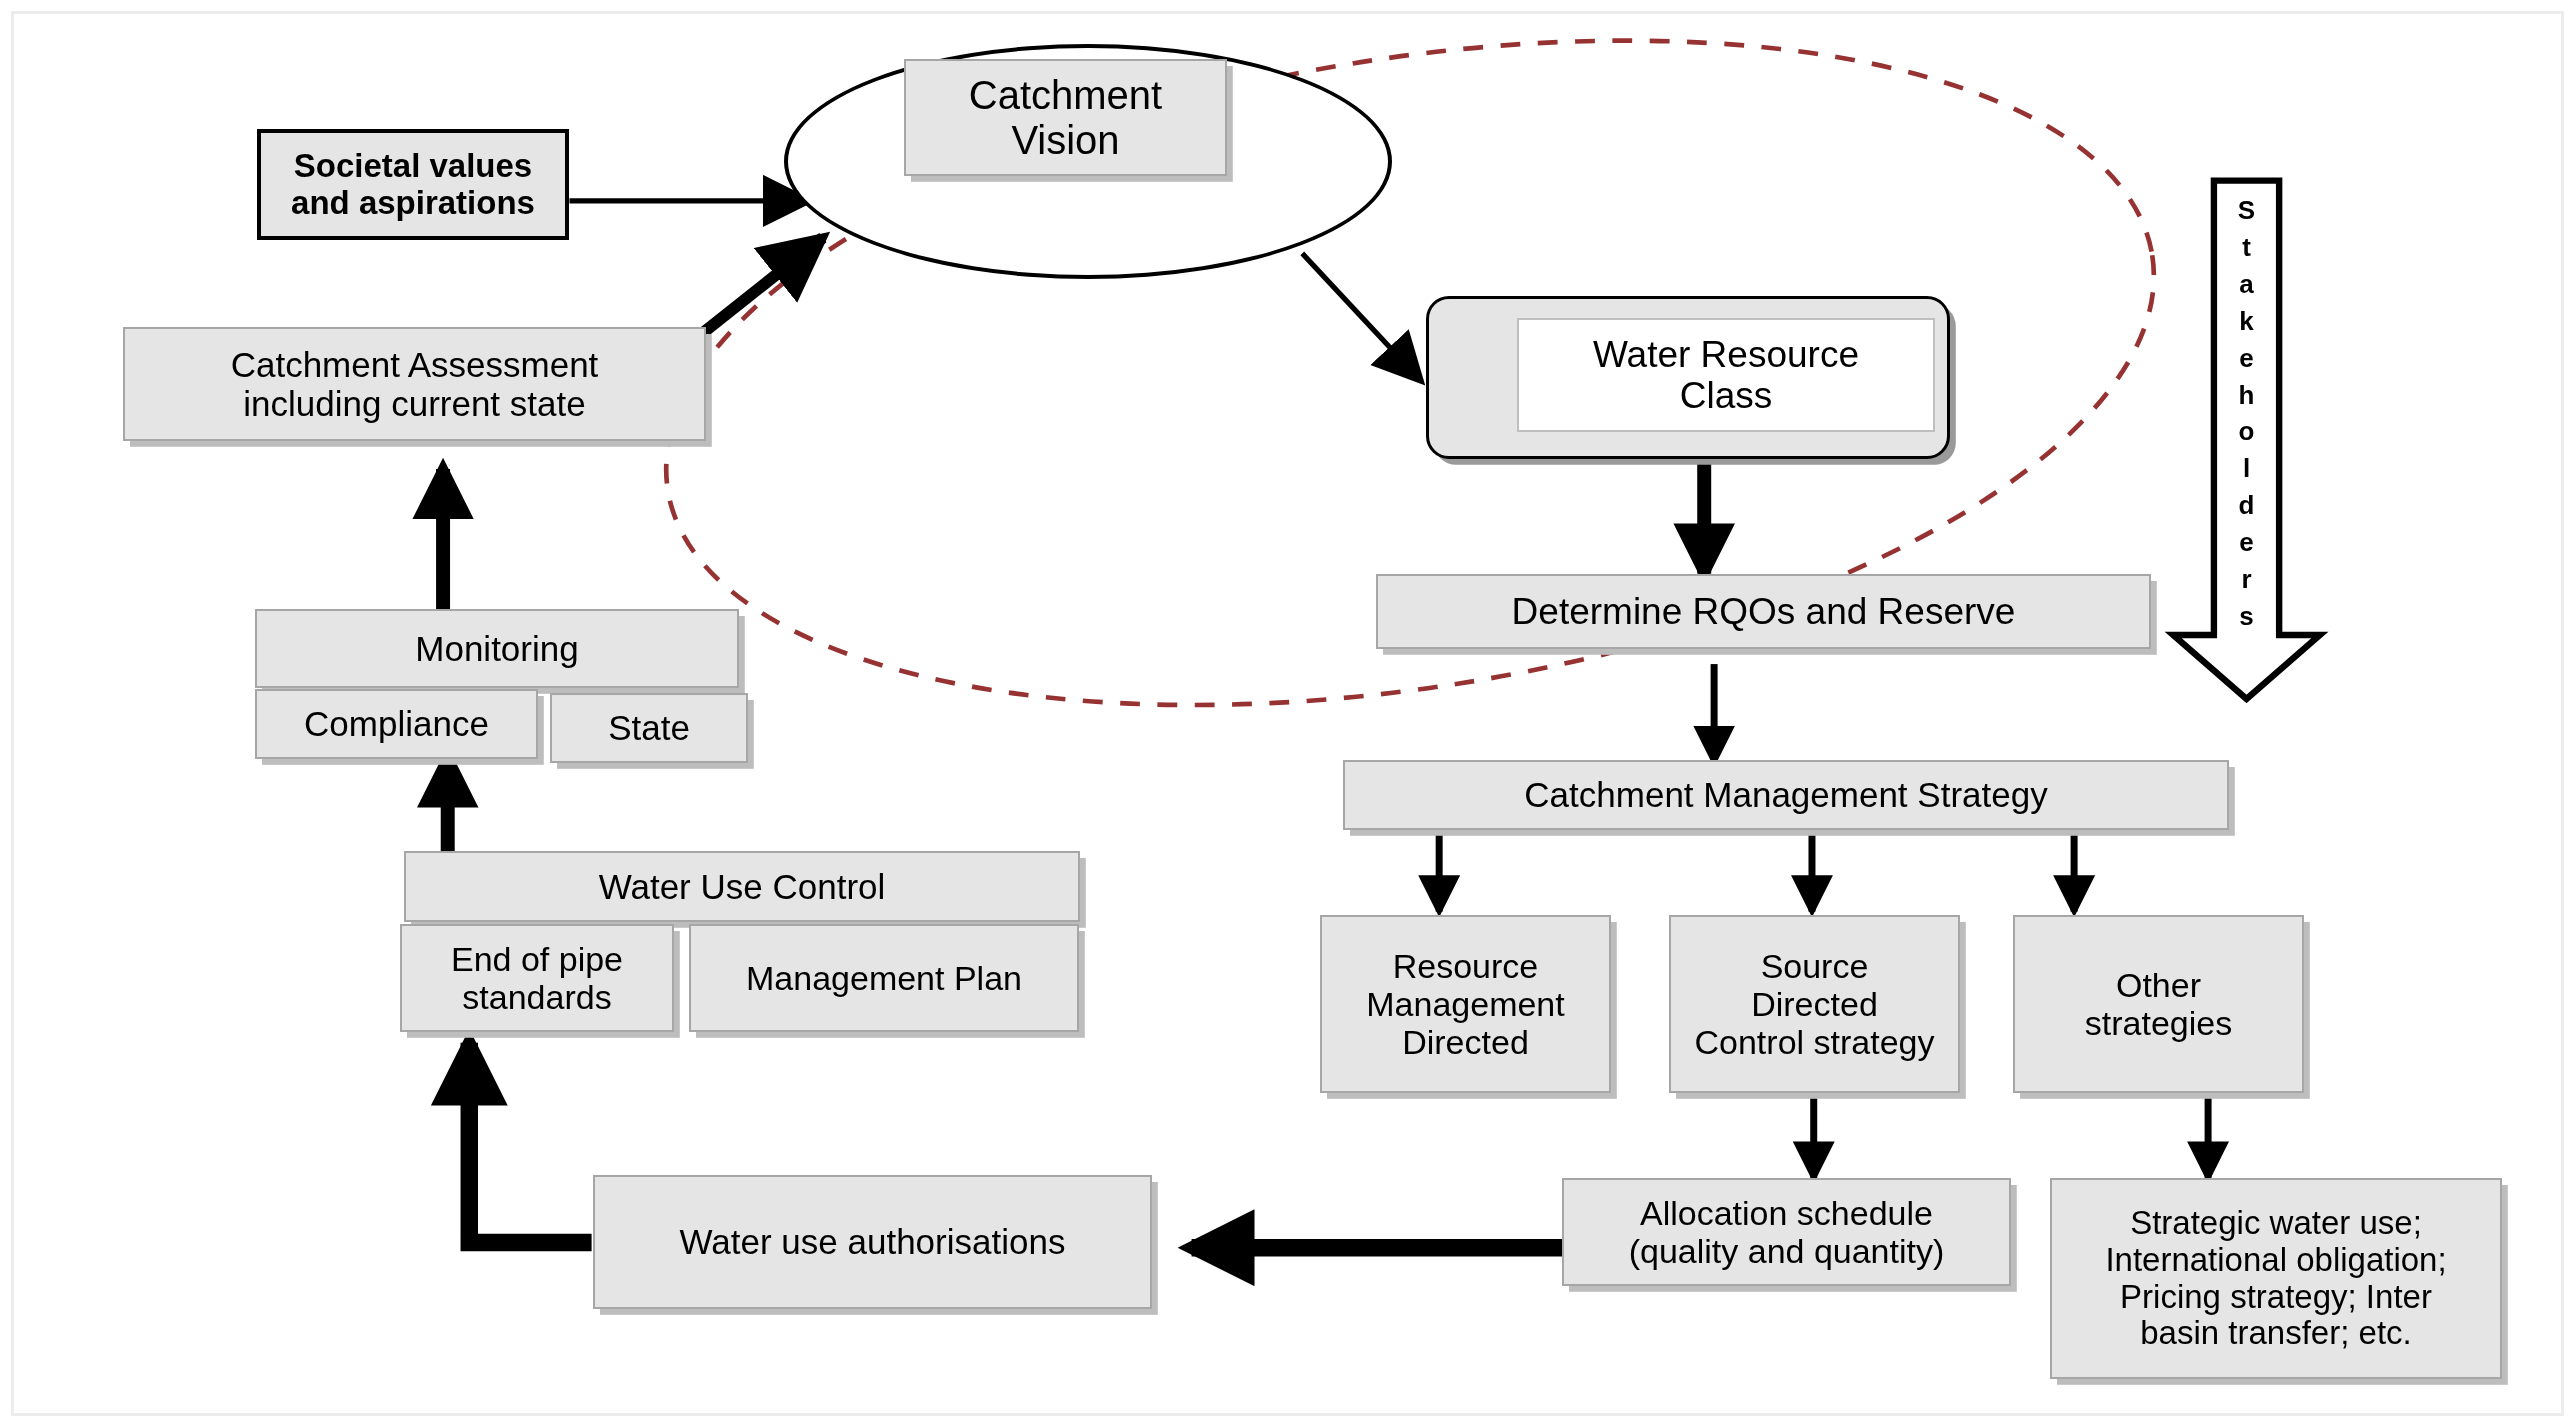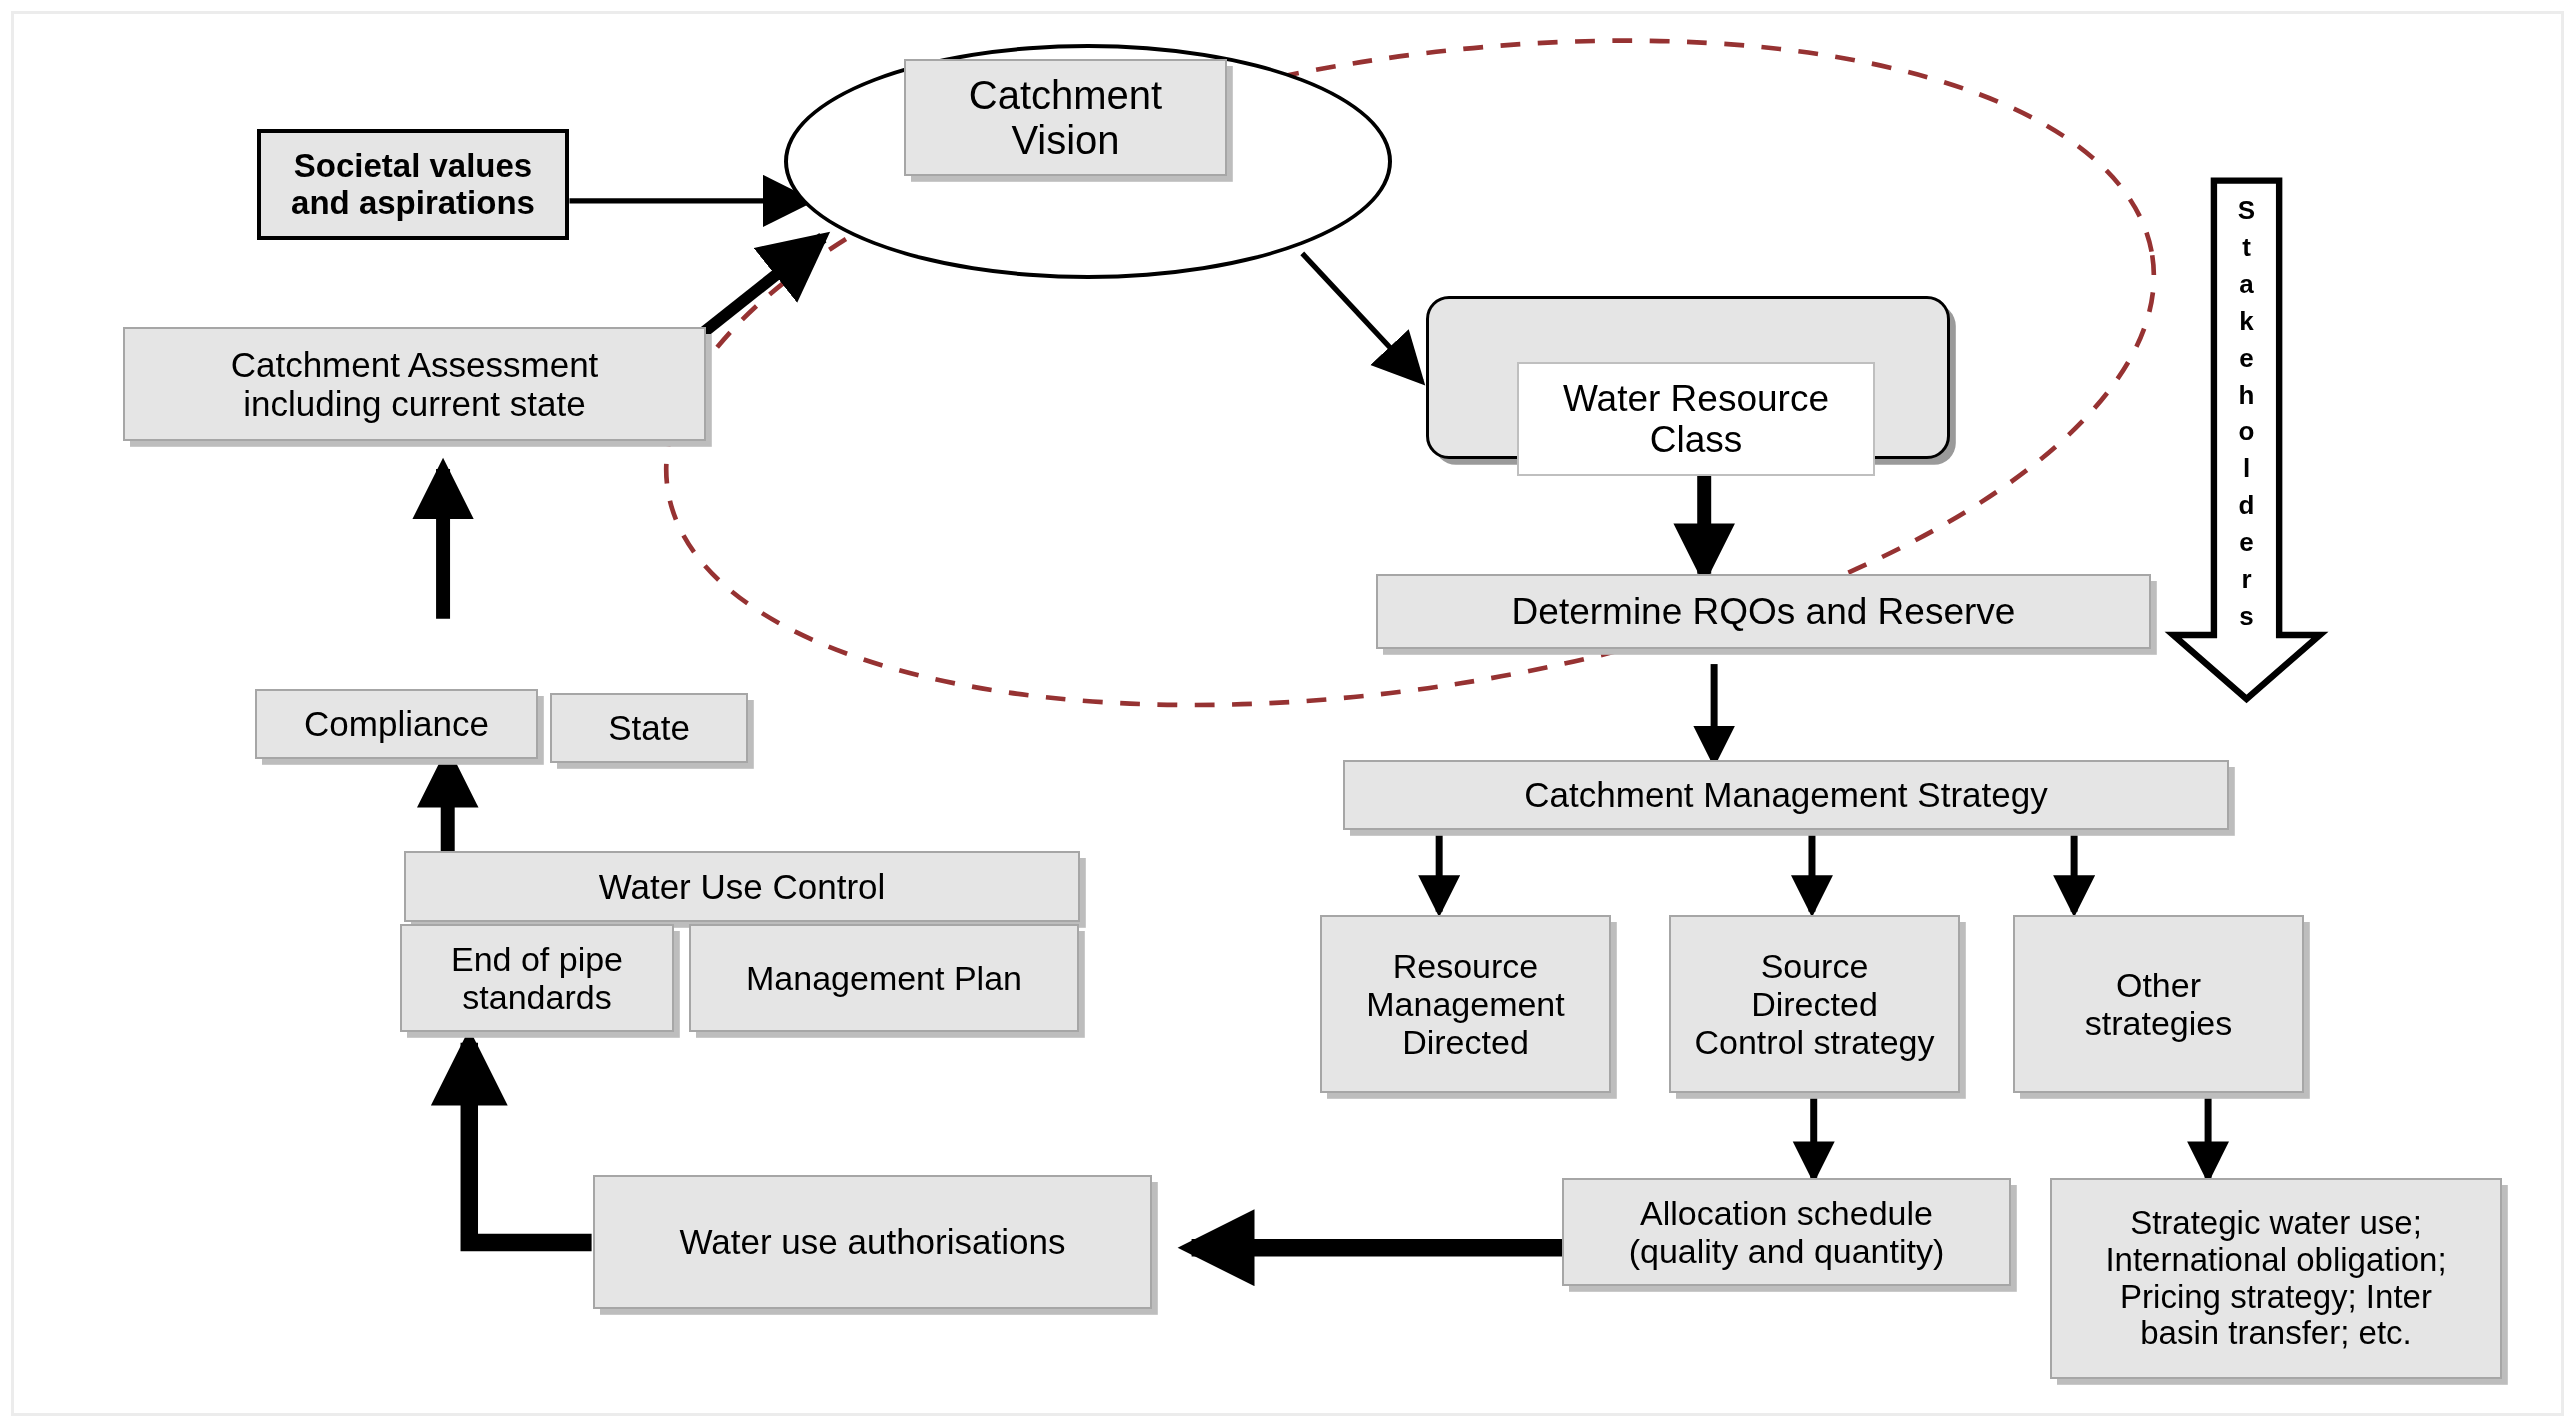--- a/index.html
+++ b/index.html
@@ -141,21 +141,21 @@
     <div>
       <span class="txt f68">Catchment</span>
       <span class="txt f68">Vision</span>
     </div>
   </div>
 
 
   <div class="node rounded" style="left:1426px;top:296px;width:524px;height:163px;">
   </div>
 
-  <div class="node inner-plain" style="left:1517px;top:318px;width:358px;height:114px;margin-top:44px;">
+  <div class="node inner-plain" style="left:1517px;top:318px;width:418px;height:114px;">
     <div>
       <span class="txt f64">Water Resource</span>
       <span class="txt f64">Class</span>
     </div>
   </div>
 
   <div class="node grey" style="left:123px;top:327px;width:583px;height:114px;">
     <div>
       <span class="txt f60">Catchment Assessment</span>
       <span class="txt f60">including current state</span>
@@ -163,20 +163,23 @@
   </div>
 
   <div class="node grey" style="left:1376px;top:574px;width:775px;height:75px;">
     <span class="txt f64">Determine RQOs and Reserve</span>
   </div>
 
   <div class="node grey" style="left:1343px;top:760px;width:886px;height:70px;">
     <span class="txt f60">Catchment Management Strategy</span>
   </div>
 
+  <div class="node grey" style="left:255px;top:609px;width:484px;height:79px;">
+    <span class="txt f60">Monitoring</span>
+  </div>
 
   <div class="node grey" style="left:255px;top:689px;width:283px;height:70px;">
     <span class="txt f60">Compliance</span>
   </div>
 
   <div class="node grey" style="left:550px;top:693px;width:198px;height:70px;">
     <span class="txt f60">State</span>
   </div>
 
   <div class="node grey" style="left:404px;top:851px;width:676px;height:71px;">

